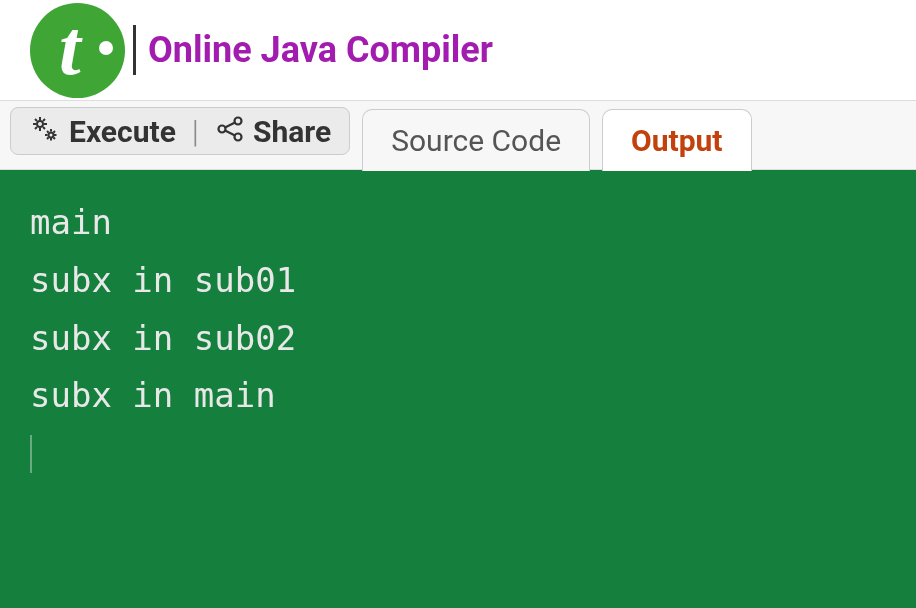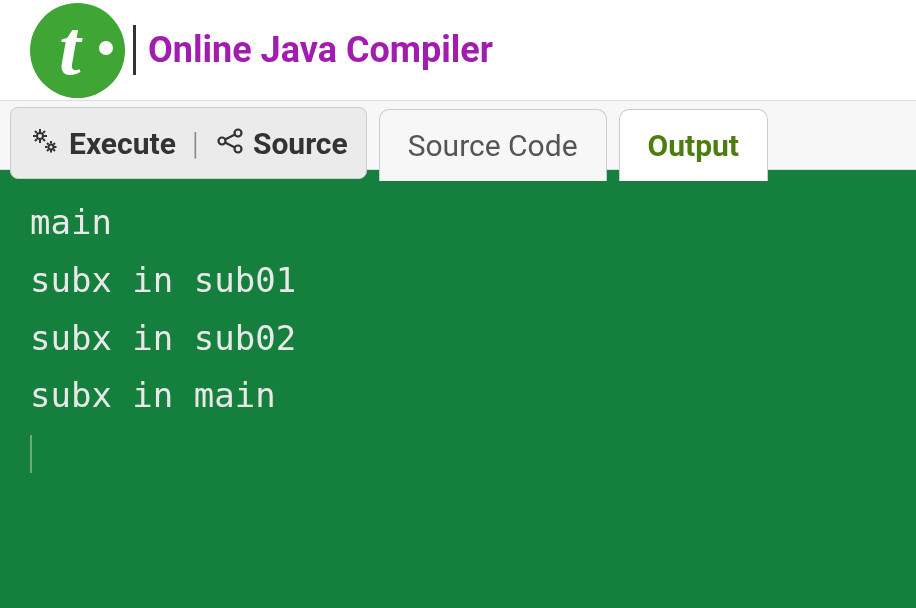--- a/index.html
+++ b/index.html
@@ -71,21 +71,21 @@
       padding: 6px 10px 0 10px;
       gap: 12px;
     }
     .btn-group {
       display: flex;
       align-items: center;
       background: #ebebeb;
       border: 1px solid #ccc;
       border-radius: 8px;
       padding: 0 18px;
-      height: 72px;
+      height: 48px;
       margin-bottom: 6px;
     }
     .btn-item {
       display: flex;
       align-items: center;
       gap: 8px;
       cursor: pointer;
     }
     .btn-label {
       font-size: 30px;
@@ -110,26 +110,26 @@
       display: flex;
       align-items: center;
       padding: 0 28px;
       border: 1px solid #ccc;
       border-bottom: none;
       border-radius: 10px 10px 0 0;
       font-size: 30px;
       color: #555;
       background: #f7f7f7;
       cursor: pointer;
-      height: 72px;
+      height: 62px;
       margin-top: 2px;
     }
     .tab.active {
       background: #ffffff;
-      color: #4d7c0f;
+      color: #c2410c;
       font-weight: 700;
       border-color: #ccc;
       align-items: center;
     }
     .output-panel {
       background: #15803d;
       color: #e8e8e8;
       padding: 24px 30px;
       font-family: 'Menlo', 'Monaco', 'Consolas', monospace;
       font-size: 34px;
@@ -176,21 +176,21 @@
     <div class="btn-item">
       <span class="share-icon">
         <svg viewBox="0 0 30 30" fill="none" stroke="#333" stroke-width="2.2">
           <circle cx="7" cy="15" r="3.5"></circle>
           <circle cx="23" cy="7" r="3.5"></circle>
           <circle cx="23" cy="23" r="3.5"></circle>
           <line x1="10" y1="13.5" x2="20" y2="8.5"></line>
           <line x1="10" y1="16.5" x2="20" y2="21.5"></line>
         </svg>
       </span>
-      <span class="btn-label">Source</span>
+      <span class="btn-label">Share</span>
     </div>
   </div>
   <div class="tab">
     <span>Source Code</span>
   </div>
   <div class="tab active">
     <span>Output</span>
   </div>
 </div>
 

